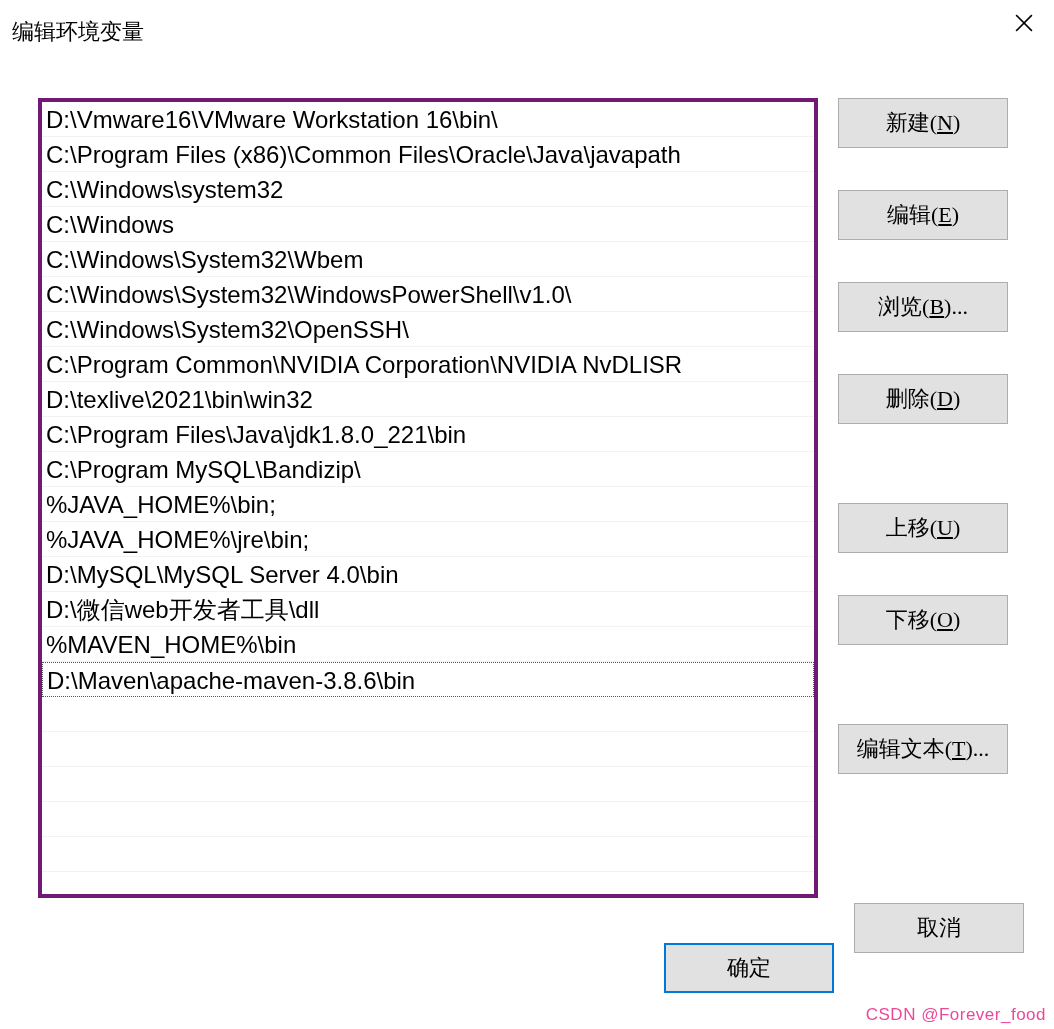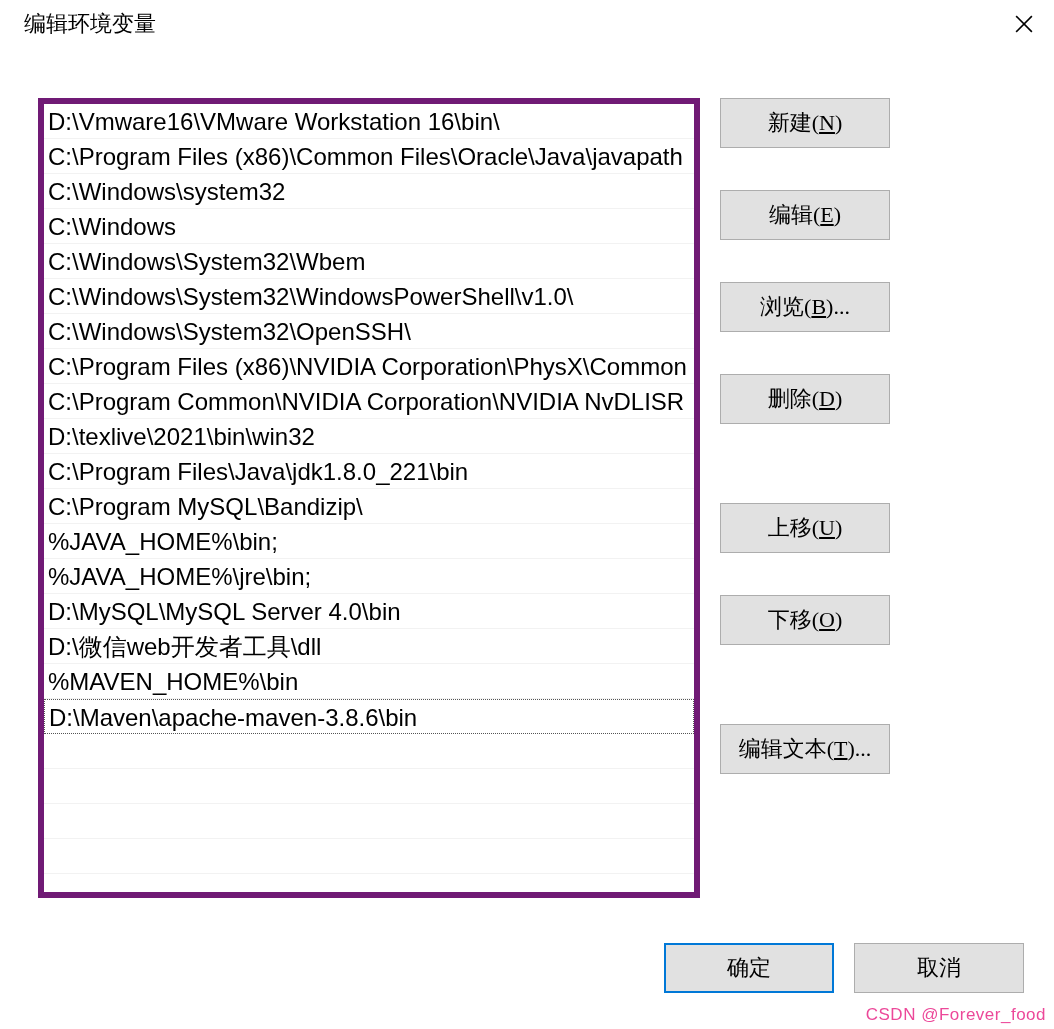--- a/index.html
+++ b/index.html
@@ -10,24 +10,24 @@
     body {
       font-family: "Microsoft YaHei", "Segoe UI", sans-serif;
       background: #ffffff;
       width: 1054px;
       height: 1029px;
       position: relative;
       overflow: hidden;
     }
     .titlebar {
       display: flex;
-      align-items: center;
+      align-items: flex-end;
       justify-content: space-between;
       height: 48px;
-      padding: 0 0 0 24px;
+      padding: 0 0 0 12px;
       border-bottom: 1px solid #ffffff;
     }
     .titlebar-title {
       font-size: 22px;
       color: #000;
     }
     .close-btn {
       width: 60px;
       height: 48px;
       display: flex;
@@ -38,22 +38,22 @@
     .close-btn svg {
       width: 18px;
       height: 18px;
     }
     .content {
       display: flex;
       padding: 50px 30px 0 38px;
       gap: 20px;
     }
     .listbox {
-      border: 6px solid #701a75;
-      width: 662px;
+      border: 4px solid #701a75;
+      width: 780px;
       height: 800px;
       background: #fff;
       overflow: hidden;
     }
     .list-item {
       height: 35px;
       line-height: 35px;
       font-size: 24px;
       padding: 0 4px;
       border-bottom: 1px solid #f2f2f2;
@@ -90,20 +90,21 @@
       right: 30px;
       display: flex;
       gap: 20px;
     }
     .footer .btn {
       width: 170px;
     }
     .footer .btn.primary {
       border: 2px solid #0078d7;
       background: #e1e1e1;
+      margin-top: 40px;
     }
     .watermark {
       position: absolute;
       bottom: 4px;
       right: 8px;
       font-size: 17px;
       color: #ec4899;
       letter-spacing: 0.5px;
     }
     u.ak { text-decoration: underline; }
@@ -123,21 +124,20 @@
 
 <div class="content">
   <div class="listbox" id="listbox">
       <div class="list-item">D:\Vmware16\VMware Workstation 16\bin\</div>
       <div class="list-item">C:\Program Files (x86)\Common Files\Oracle\Java\javapath</div>
       <div class="list-item">C:\Windows\system32</div>
       <div class="list-item">C:\Windows</div>
       <div class="list-item">C:\Windows\System32\Wbem</div>
       <div class="list-item">C:\Windows\System32\WindowsPowerShell\v1.0\</div>
       <div class="list-item">C:\Windows\System32\OpenSSH\</div>
-      <div class="list-item">C:\Program Files (x86)\NVIDIA Corporation\PhysX\Common</div>
       <div class="list-item">C:\Program Common\NVIDIA Corporation\NVIDIA NvDLISR</div>
       <div class="list-item">D:\texlive\2021\bin\win32</div>
       <div class="list-item">C:\Program Files\Java\jdk1.8.0_221\bin</div>
       <div class="list-item">C:\Program MySQL\Bandizip\</div>
       <div class="list-item">%JAVA_HOME%\bin;</div>
       <div class="list-item">%JAVA_HOME%\jre\bin;</div>
       <div class="list-item">D:\MySQL\MySQL Server 4.0\bin</div>
       <div class="list-item">D:\微信web开发者工具\dll</div>
       <div class="list-item">%MAVEN_HOME%\bin</div>
       <div class="list-item selected">D:\Maven\apache-maven-3.8.6\bin</div>

